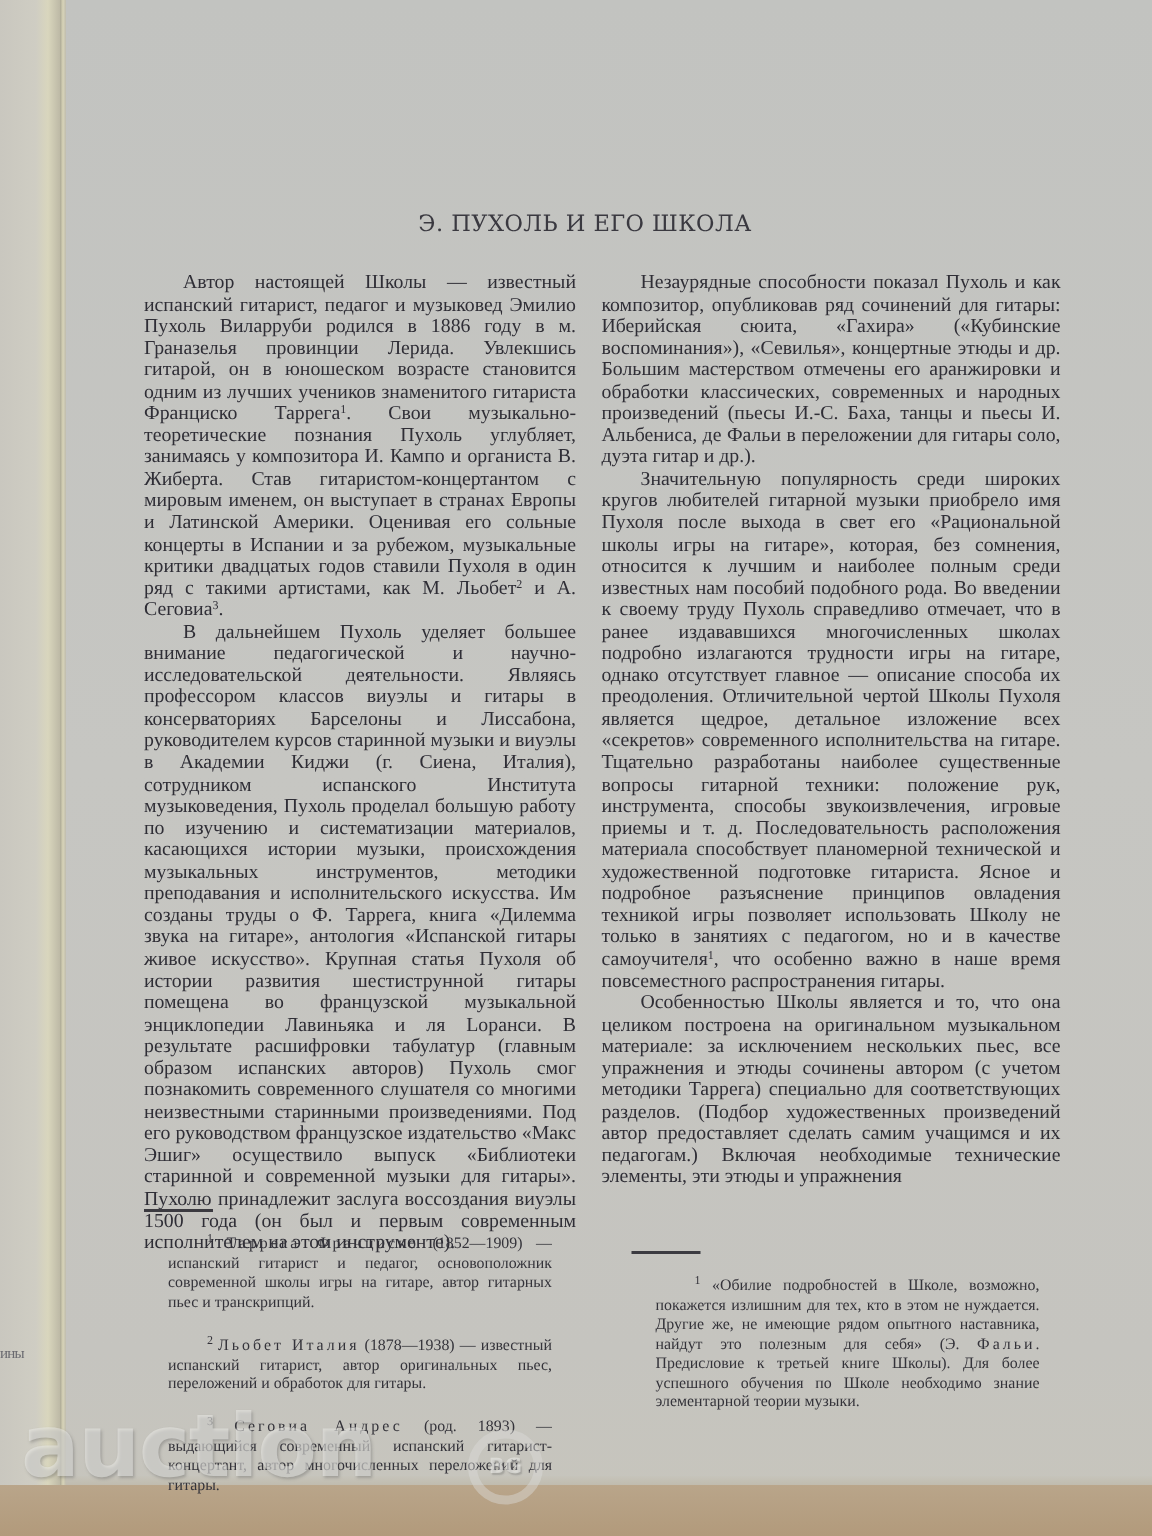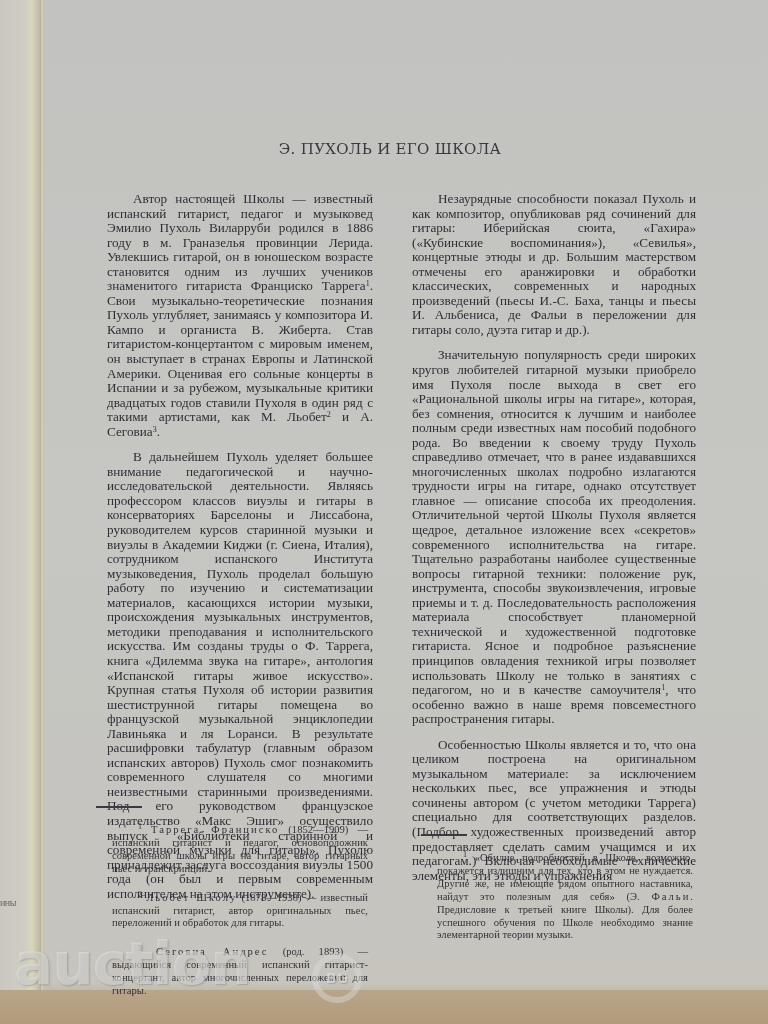--- a/index.html
+++ b/index.html
@@ -74,21 +74,21 @@
     }
     .col-left {
       left: 96px; top: 181px;
       width: 288px;
     }
     .col-right {
       left: 401px; top: 181px;
       width: 306px;
     }
     .col p {
-      margin: 11px;
+      margin: 0;
       text-indent: 26px;
     }
     sup {
       font-size: 8px;
       line-height: 0;
       vertical-align: 4px;
     }
 
     .fn-rule {
       height: 2px;
@@ -161,21 +161,21 @@
 <h1 class="title" style="margin:0;font-weight:normal;">Э. ПУХОЛЬ И ЕГО ШКОЛА</h1>
 
 <div class="col col-left">
   <p><span>Автор настоящей Школы — известный испанский гитарист, педагог и музыковед Эмилио Пухоль Виларруби родился в 1886 году в м. Граназелья провинции Лерида. Увлекшись гитарой, он в юношеском возрасте становится одним из лучших учеников знаменитого гитариста Франциско Таррега</span><sup>1</sup><span>. Свои музыкально-теоретические познания Пухоль углубляет, занимаясь у композитора И. Кампо и органиста В. Жиберта. Став гитаристом-концертантом с мировым именем, он выступает в странах Европы и Латинской Америки. Оценивая его сольные концерты в Испании и за рубежом, музыкальные критики двадцатых годов ставили Пухоля в один ряд с такими артистами, как М. Льобет</span><sup>2</sup><span> и А. Сеговиа</span><sup>3</sup><span>.</span></p>
   <p>В дальнейшем Пухоль уделяет большее внимание педагогической и научно-исследовательской деятельности. Являясь профессором классов виуэлы и гитары в консерваториях Барселоны и Лиссабона, руководителем курсов старинной музыки и виуэлы в Академии Киджи (г. Сиена, Италия), сотрудником испанского Института музыковедения, Пухоль проделал большую работу по изучению и систематизации материалов, касающихся истории музыки, происхождения музыкальных инструментов, методики преподавания и исполнительского искусства. Им созданы труды о Ф. Таррега, книга «Дилемма звука на гитаре», антология «Испанской гитары живое искусство». Крупная статья Пухоля об истории развития шестиструнной гитары помещена во французской музыкальной энциклопедии Лавиньяка и ля Loранси. В результате расшифровки табулатур (главным образом испанских авторов) Пухоль смог познакомить современного слушателя со многими неизвестными старинными произведениями. Под его руководством французское издательство «Макс Эшиг» осуществило выпуск «Библиотеки старинной и современной музыки для гитары». Пухолю принадлежит заслуга воссоздания виуэлы 1500 года (он был и первым современным исполнителем на этом инструменте).</p>
 </div>
 
 <div class="footnotes footnotes-left">
   <div class="fn-rule"></div>
   <p><sup>1</sup> <span class="spaced">Таррега Франциско</span><span> (1852—1909) — испанский гитарист и педагог, основоположник современной школы игры на гитаре, автор гитарных пьес и транскрипций.</span></p>
-  <p><sup>2</sup> <span class="spaced">Льобет Школу</span><span> (1878—1938) — известный испанский гитарист, автор оригинальных пьес, переложений и обработок для гитары.</span></p>
+  <p><sup>2</sup> <span class="spaced">Льобет Италия</span><span> (1878—1938) — известный испанский гитарист, автор оригинальных пьес, переложений и обработок для гитары.</span></p>
   <p><sup>3</sup> <span class="spaced">Сеговиа Андрес</span><span> (род. 1893) — выдающийся современный испанский гитарист-концертант, автор многочисленных переложений для гитары.</span></p>
 </div>
 
 <div class="col col-right">
   <p>Незаурядные способности показал Пухоль и как композитор, опубликовав ряд сочинений для гитары: Иберийская сюита, «Гахира» («Кубинские воспоминания»), «Севилья», концертные этюды и др. Большим мастерством отмечены его аранжировки и обработки классических, современных и народных произведений (пьесы И.-С. Баха, танцы и пьесы И. Альбениса, де Фальи в переложении для гитары соло, дуэта гитар и др.).</p>
   <p><span>Значительную популярность среди широких кругов любителей гитарной музыки приобрело имя Пухоля после выхода в свет его «Рациональной школы игры на гитаре», которая, без сомнения, относится к лучшим и наиболее полным среди известных нам пособий подобного рода. Во введении к своему труду Пухоль справедливо отмечает, что в ранее издававшихся многочисленных школах подробно излагаются трудности игры на гитаре, однако отсутствует главное — описание способа их преодоления. Отличительной чертой Школы Пухоля является щедрое, детальное изложение всех «секретов» современного исполнительства на гитаре. Тщательно разработаны наиболее существенные вопросы гитарной техники: положение рук, инструмента, способы звукоизвлечения, игровые приемы и т. д. Последовательность расположения материала способствует планомерной технической и художественной подготовке гитариста. Ясное и подробное разъяснение принципов овладения техникой игры позволяет использовать Школу не только в занятиях с педагогом, но и в качестве самоучителя</span><sup>1</sup><span>, что особенно важно в наше время повсеместного распространения гитары.</span></p>
   <p>Особенностью Школы является и то, что она целиком построена на оригинальном музыкальном материале: за исключением нескольких пьес, все упражнения и этюды сочинены автором (с учетом методики Таррега) специально для соответствующих разделов. (Подбор художественных произведений автор предоставляет сделать самим учащимся и их педагогам.) Включая необходимые технические элементы, эти этюды и упражнения</p>
 </div>
 
 <div class="footnotes footnotes-right">

